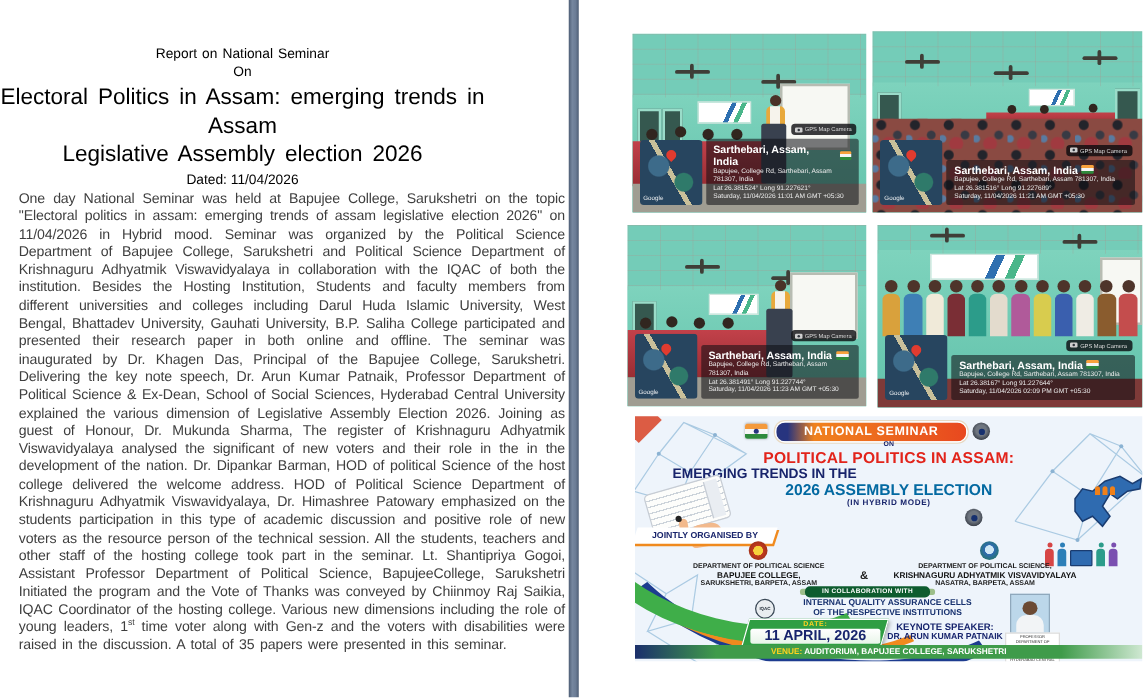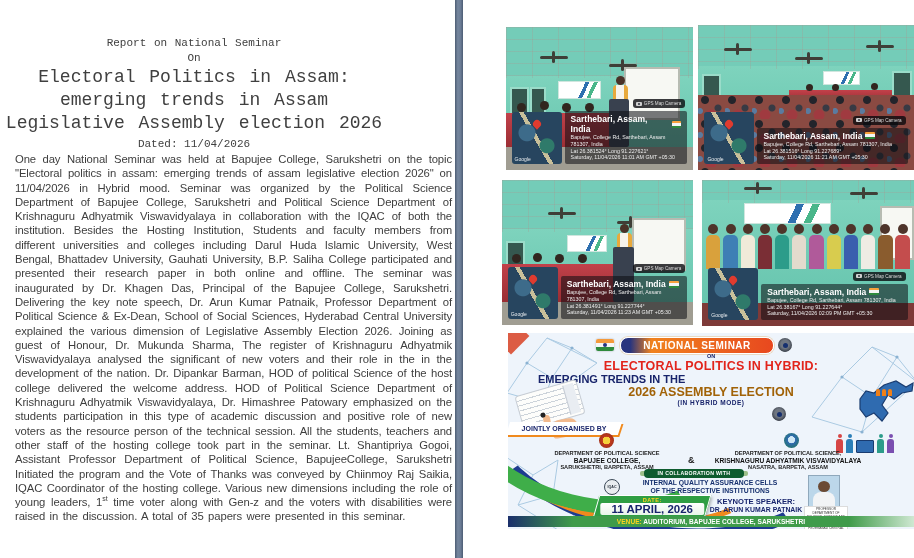--- a/index.html
+++ b/index.html
@@ -1,19 +1,19 @@
 <!DOCTYPE html>
 <html><head>
 <meta charset="utf-8">
 <style>
   html,body{margin:0;padding:0;}
   body{width:914px;height:558px;background:#ffffff;font-family:"Liberation Sans",sans-serif;position:relative;overflow:hidden;}
 
   
-  .heading{position:absolute;left:0;top:36px;width:388px;text-align:center;color:#404040;font-family:Liberation Mono, monospace;}
+  .heading{position:absolute;left:0;top:36px;width:388px;text-align:center;color:#000000;font-family:Liberation Sans, sans-serif;}
   .h-small{font-size:11px;line-height:15px;word-spacing:1px;}
   .h-title{font-size:18px;line-height:23px;word-spacing:3px;}
   .h-dated{font-size:11px;line-height:15px;margin-top:2px;}
   .body-text{position:absolute;left:15px;top:152px;width:437px;margin:0;font-size:11.3px;line-height:14.3px;
              color:#3e3e3e;text-align:justify;word-spacing:1.4px;letter-spacing:-0.1px;}
   .body-text sup{font-size:7px;line-height:0;}
 
   
   .divider{position:absolute;left:455px;top:0;width:8px;height:558px;
            background:linear-gradient(90deg,#4d5d74 0%,#76879f 35%,#6b7c95 70%,#4d5d74 100%);}
@@ -100,21 +100,21 @@
   .sw-blue{left:-30px;bottom:-8px;width:340px;height:180px;border:12px solid #1d3c8f;border-color:transparent transparent #1d3c8f transparent;transform:rotate(10deg);}
   .sw-right-o{right:-120px;top:-40px;width:300px;height:220px;border:5px solid #f0a14e;border-color:transparent #f0a14e transparent transparent;transform:rotate(18deg);opacity:.8;}
 
   .pill{position:absolute;left:112px;top:4px;width:152px;height:15px;border-radius:8px;border:1.5px solid #fff;
         background:linear-gradient(90deg,#27347f 0%,#27347f 6%,#f0821e 20%,#e8481f 100%);
         color:#fff;font-weight:bold;font-size:10px;line-height:15px;text-align:center;letter-spacing:.5px;
         box-shadow:0 0 0 1px #e8d9c2;}
   .on-txt{position:absolute;left:0;right:0;top:20px;text-align:center;font-size:5.5px;font-weight:bold;color:#18246b;}
   .t-red{position:absolute;left:30px;right:30px;top:26px;text-align:center;font-size:12.5px;font-weight:bold;color:#e2241b;letter-spacing:.2px;}
   .t-n1{position:absolute;left:30px;right:30px;top:40px;text-align:left;font-size:11px;font-weight:bold;color:#18246b;}
-  .t-n2{position:absolute;left:30px;right:30px;top:52px;text-align:center;font-size:12.5px;font-weight:bold;color:#a16207;}
+  .t-n2{position:absolute;left:30px;right:30px;top:52px;text-align:center;font-size:12.5px;font-weight:bold;color:#0369a1;}
   .t-mode{position:absolute;left:30px;right:30px;top:66px;text-align:center;font-size:6.5px;font-weight:bold;color:#18246b;letter-spacing:.5px;}
 
   .eci{position:absolute;left:88px;top:6px;width:18px;height:12px;border-radius:2px;
        background:linear-gradient(#f49a3c 33%,#f6f6f6 33%,#f6f6f6 66%,#2e8a3c 66%);box-shadow:0 0 2px rgba(0,0,0,.3);}
   .eci::after{content:"";position:absolute;left:7px;top:4px;width:4px;height:4px;border-radius:50%;background:#27347f;}
   .webcam{position:absolute;width:14px;height:14px;border-radius:50%;background:radial-gradient(circle at 50% 45%,#6f7680 40%,#3c424c 72%,#9aa0a8 74%);}
   .webcam::after{content:"";position:absolute;left:4.5px;top:4.5px;width:5px;height:5px;border-radius:50%;background:#16306e;}
   .wc1{left:270px;top:5px;}
   .wc2{left:264px;top:74px;}
 
@@ -418,21 +418,21 @@
   <div class="corner-tri"></div>
   <div class="swoosh sw-blue"></div>
   <div class="swoosh sw-orange"></div>
   <div class="swoosh sw-green"></div>
   <div class="swoosh sw-right-o"></div>
 
   <div class="eci"></div>
   <div class="pill">NATIONAL SEMINAR</div>
   <div class="webcam wc1"></div>
   <div class="on-txt">ON</div>
-  <div class="t-red">ELECTORAL POLITICS IN HYBRID:</div>
+  <div class="t-red">POLITICAL POLITICS IN ASSAM:</div>
   <div class="t-n1">EMERGING TRENDS IN THE</div>
   <div class="t-n2">2026 ASSEMBLY ELECTION</div>
   <div class="t-mode">(IN HYBRID MODE)</div>
 
   <div class="evm"></div>
   <div class="hand"></div>
   <div class="webcam wc2"></div>
 
   <svg class="assam" viewBox="0 0 56 46">
     <polygon points="2,20 8,12 16,14 26,6 38,2 48,8 55,4 54,12 44,14 36,20 30,16 24,26 30,34 24,42 16,34 8,38 2,30" fill="#2f6bb0" stroke="#1a3c70" stroke-width="1.2"></polygon>

